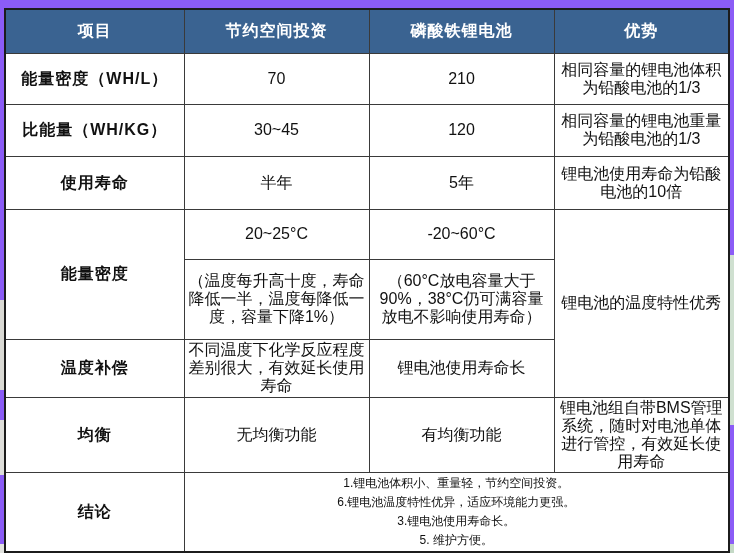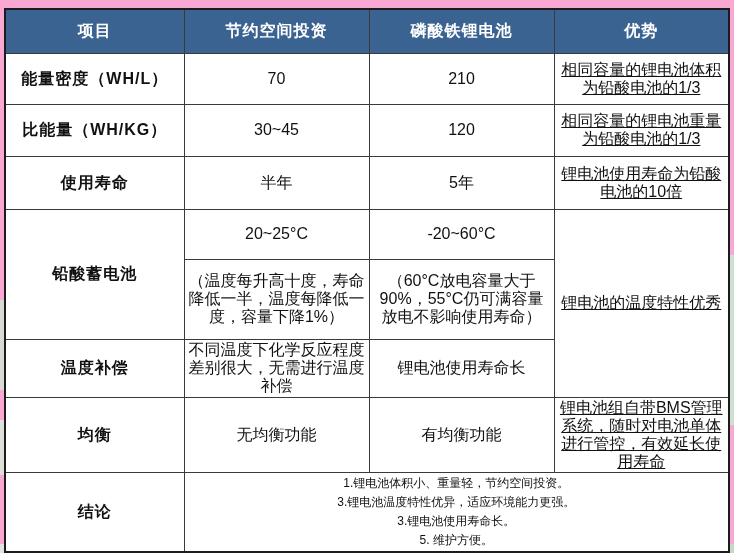--- a/index.html
+++ b/index.html
@@ -3,21 +3,21 @@
 <meta charset="utf-8">
 <style>
   html,body{margin:0;padding:0;}
   body{
     font-family:"Liberation Sans","DejaVu Sans",sans-serif;
     background:#ffffff;
   }
   .canvas{
     position:relative;
     width:734px;height:553px;
-    background:#f9a8d4;
+    background:#8b5cf6;
     overflow:hidden;
   }
   
   .bg-strip-bottom{
     position:absolute;left:0;right:0;bottom:0;height:9px;
     background:#e2e3df;
   }
   .patch{position:absolute;}
   .p1{left:58px;bottom:0;width:140px;height:9px;background:#cbdecb;}
   .p2{left:260px;bottom:0;width:90px;height:9px;background:#dde6dc;}
@@ -50,21 +50,21 @@
     font-weight:bold;
     font-size:16px;
     letter-spacing:1px;
   }
   .rowlabel{
     font-weight:bold;
     letter-spacing:1px;
     font-size:16px;
   }
   .note{font-size:15px;line-height:18px;}
-  .adv{font-size:15.5px;line-height:19px;text-decoration:underline;}
+  .adv{font-size:15.5px;line-height:19px;}
   .conclusion-cell{
     text-align:left;
     vertical-align:middle;
     padding:2px 6px 2px 8px;
   }
   .conclusion-cell div{line-height:19px;font-size:12px;}
 </style>
 </head>
 <body>
 
@@ -109,49 +109,49 @@
     </tr>
 
     <tr style="height:53px;">
       <td class="rowlabel">使用寿命</td>
       <td>半年</td>
       <td>5年</td>
       <td class="adv">锂电池使用寿命为铅酸电池的10倍</td>
     </tr>
 
     <tr style="height:50px;">
-      <td class="rowlabel" rowspan="2">铅酸蓄电池</td>
+      <td class="rowlabel" rowspan="2">能量密度</td>
       <td>20~25°C</td>
       <td>-20~60°C</td>
       <td class="adv" rowspan="3">锂电池的温度特性优秀</td>
     </tr>
 
     <tr style="height:80px;">
       <td class="note">（温度每升高十度，寿命降低一半，温度每降低一度，容量下降1%）</td>
-      <td class="note">（60°C放电容量大于90%，55°C仍可满容量放电不影响使用寿命）</td>
+      <td class="note">（60°C放电容量大于90%，38°C仍可满容量放电不影响使用寿命）</td>
     </tr>
 
     <tr style="height:58px;">
       <td class="rowlabel">温度补偿</td>
-      <td class="note">不同温度下化学反应程度差别很大，无需进行温度补偿</td>
+      <td class="note">不同温度下化学反应程度差别很大，有效延长使用寿命</td>
       <td>锂电池使用寿命长</td>
     </tr>
 
     <tr style="height:72px;">
       <td class="rowlabel">均衡</td>
       <td>无均衡功能</td>
       <td>有均衡功能</td>
       <td class="adv">锂电池组自带BMS管理系统，随时对电池单体进行管控，有效延长使用寿命</td>
     </tr>
 
     <tr style="height:77px;">
       <td class="rowlabel">结论</td>
       <td class="conclusion-cell" colspan="3">
         <div>1.锂电池体积小、重量轻，节约空间投资。</div>
-        <div>3.锂电池温度特性优异，适应环境能力更强。</div>
+        <div>6.锂电池温度特性优异，适应环境能力更强。</div>
         <div>3.锂电池使用寿命长。</div>
         <div>5. 维护方便。</div>
       </td>
     </tr>
   </tbody>
     </table>
 
 </div>
 
 </body></html>

